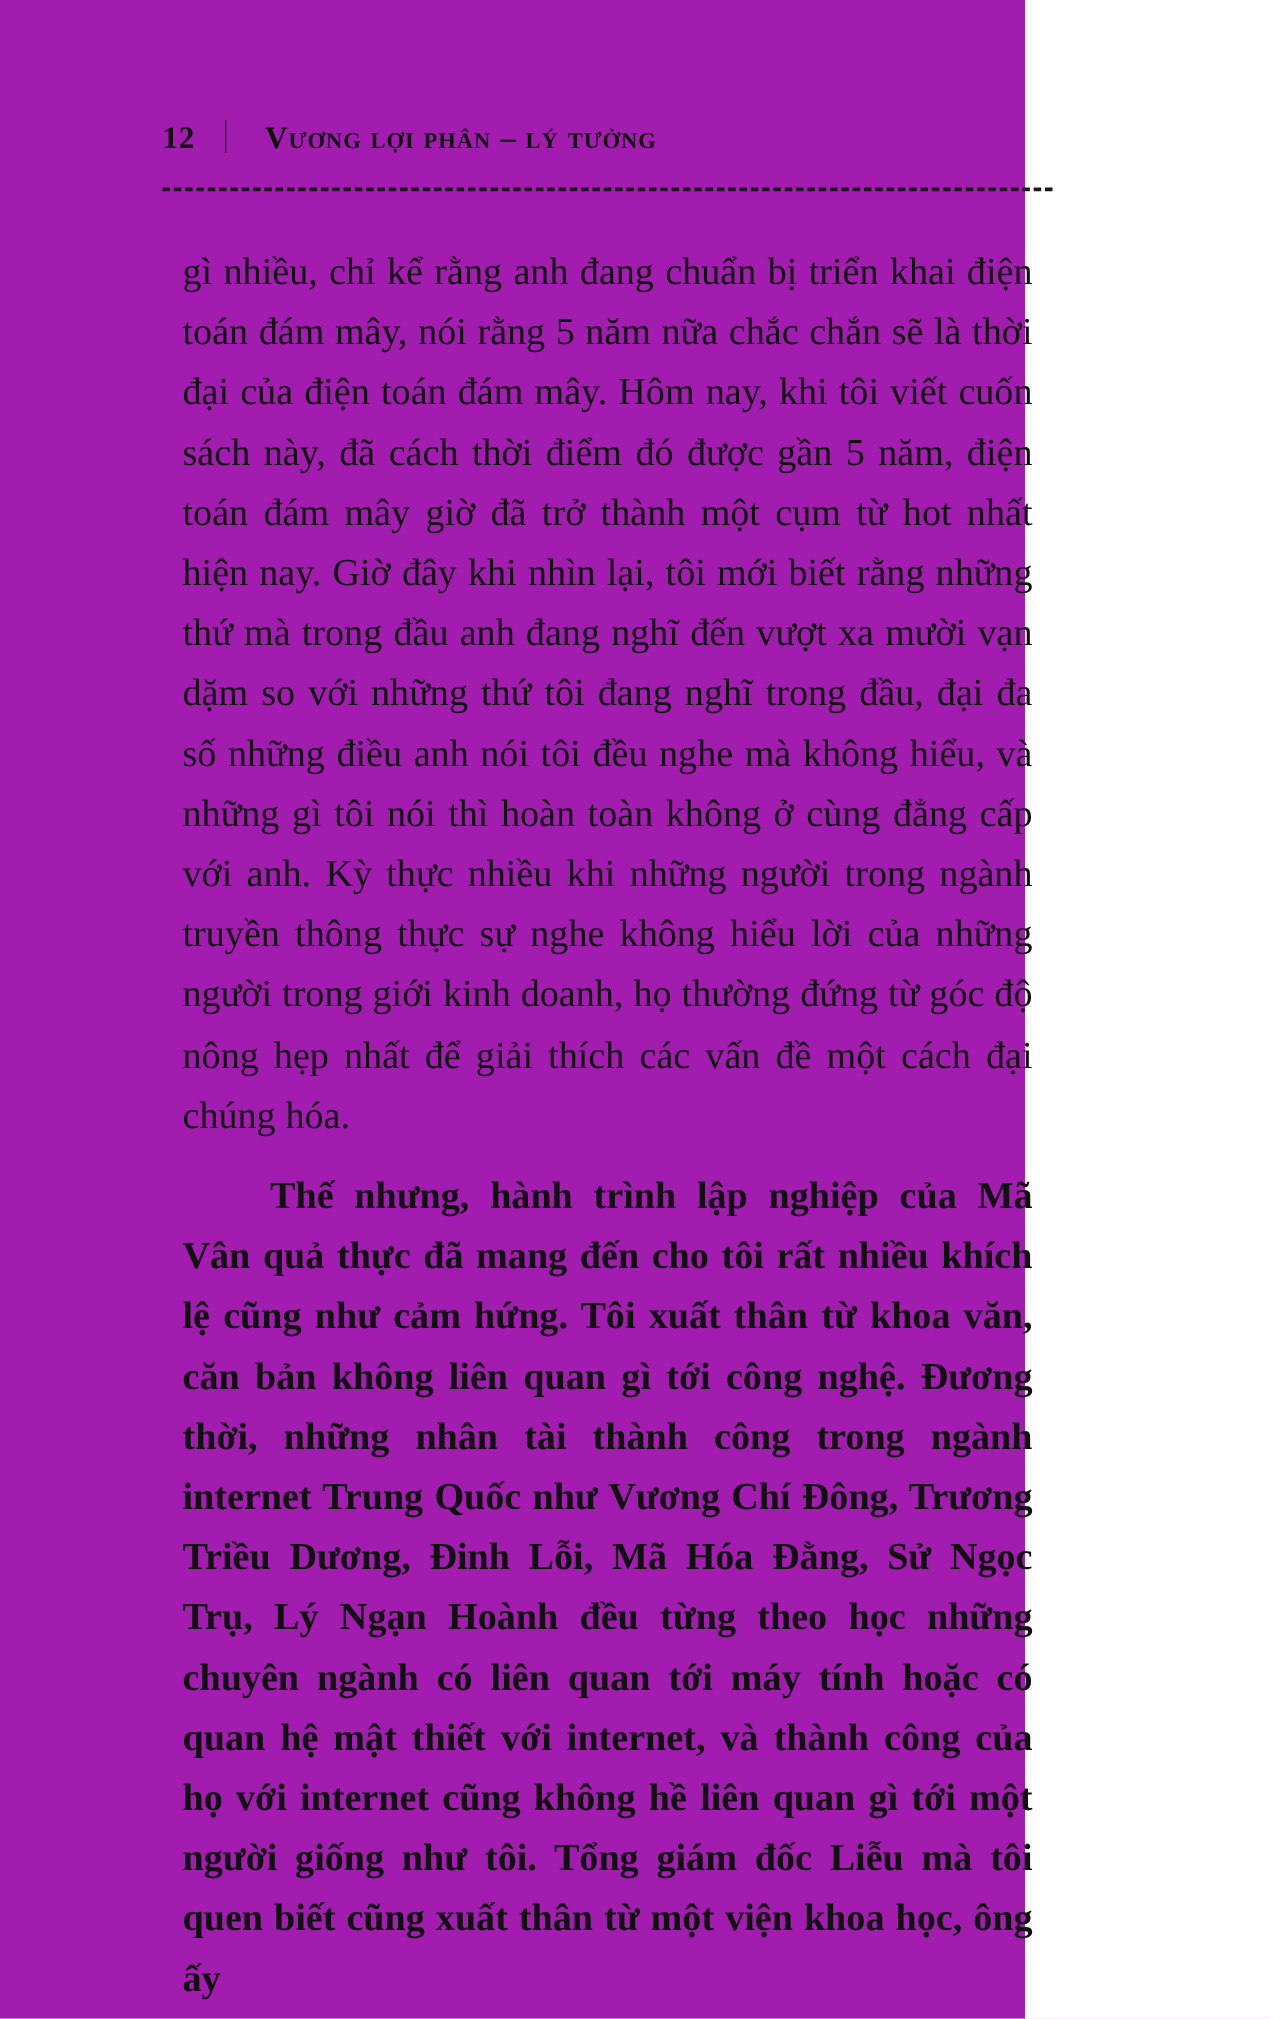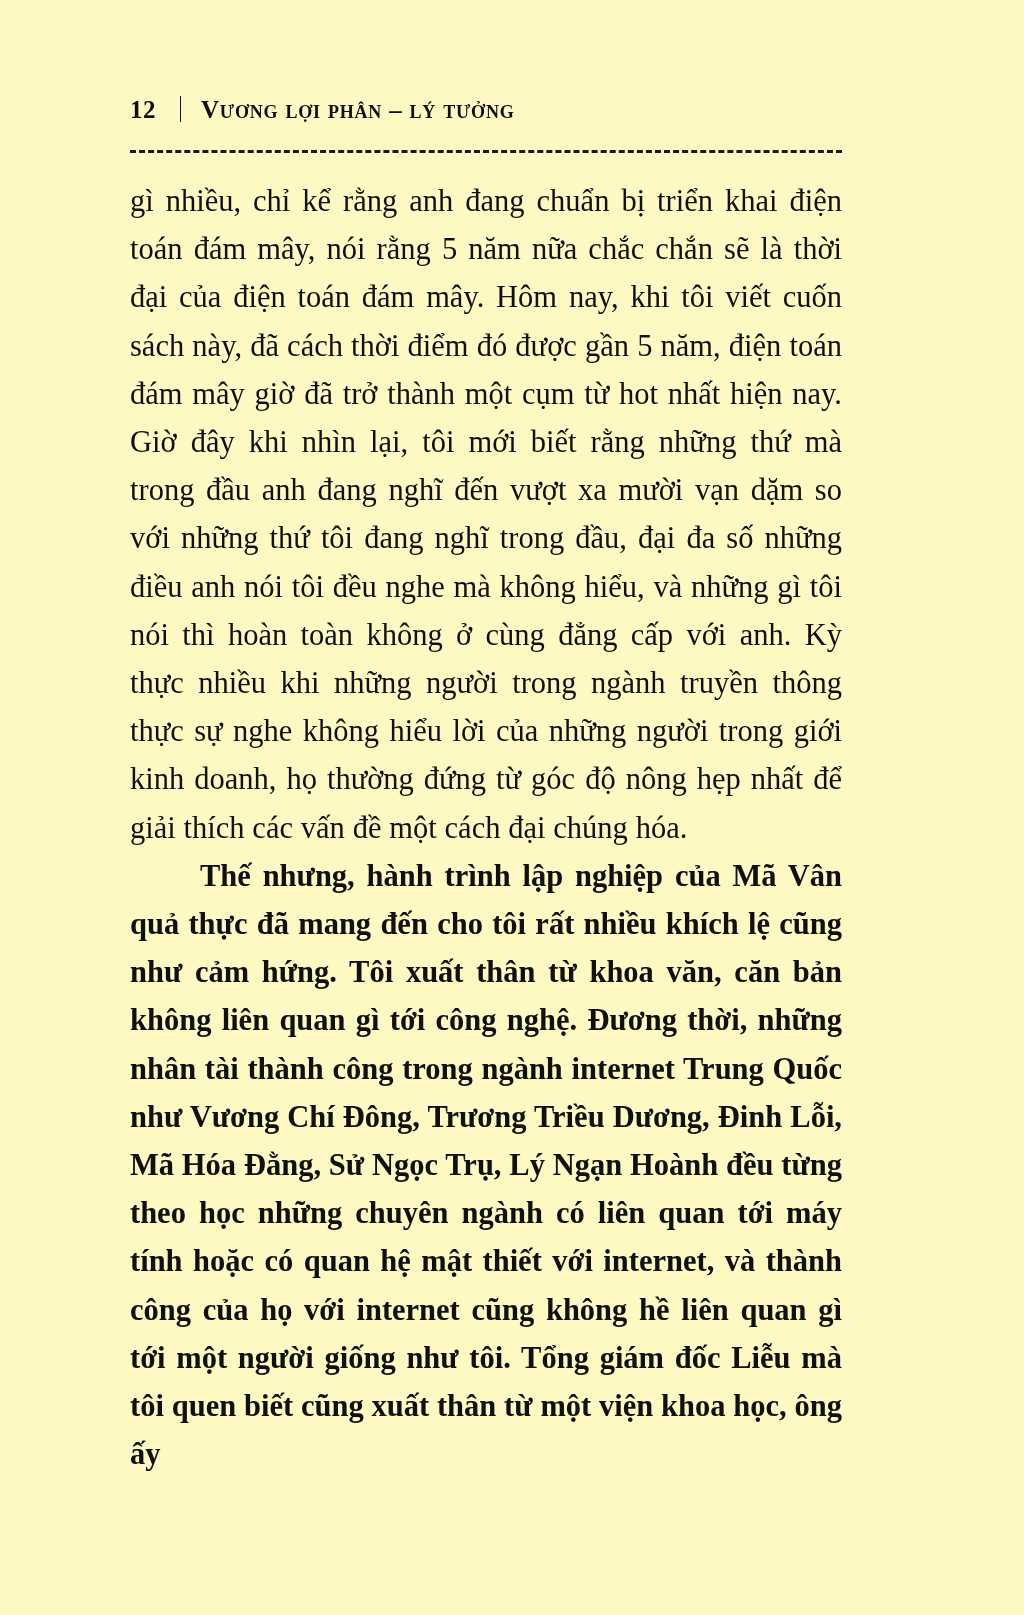--- a/index.html
+++ b/index.html
@@ -10,23 +10,23 @@
   body {
     width: 1024px;
     height: 1615px;
     overflow: hidden;
     font-family: "Liberation Serif", "DejaVu Serif", serif;
     color: #100e0d;
   }
 
   .page {
     position: relative;
-    width: 1024px;
+    width: 820px;
     height: 1615px;
-    background: #fef9c3;
+    background: #a21caf;
     box-sizing: border-box;
   }
 
   
   .running-head {
     position: absolute;
     left: 130px;
     top: 92px;
     width: 710px;
     height: 42px;
@@ -51,20 +51,21 @@
     top: 4px;
   }
   .head-title {
     font-family: "Liberation Serif", "DejaVu Serif", serif;
     font-size: 25px;
     font-weight: 700;
     font-variant: small-caps;
     text-transform: lowercase;
     letter-spacing: 0.8px;
     color: #100e0d;
+    margin-left: 11px;
   }
   .head-title::first-letter { text-transform: uppercase; }
 
   
   .head-rule {
     position: absolute;
     left: 130px;
     top: 150px;
     width: 712px;
     height: 0;
@@ -72,21 +73,21 @@
   }
 
   
   .body-block {
     position: absolute;
     left: 130px;
     top: 177px;
     width: 712px;
   }
   p.para {
-    margin: 0;
+    margin: 16px;
     font-size: 30.5px;
     line-height: 48.2px;
     text-align: justify;
     text-justify: inter-word;
     color: #111010;
     word-spacing: 0.2px;
     hyphens: none;
   }
   p.para.indent {
     text-indent: 70px;

